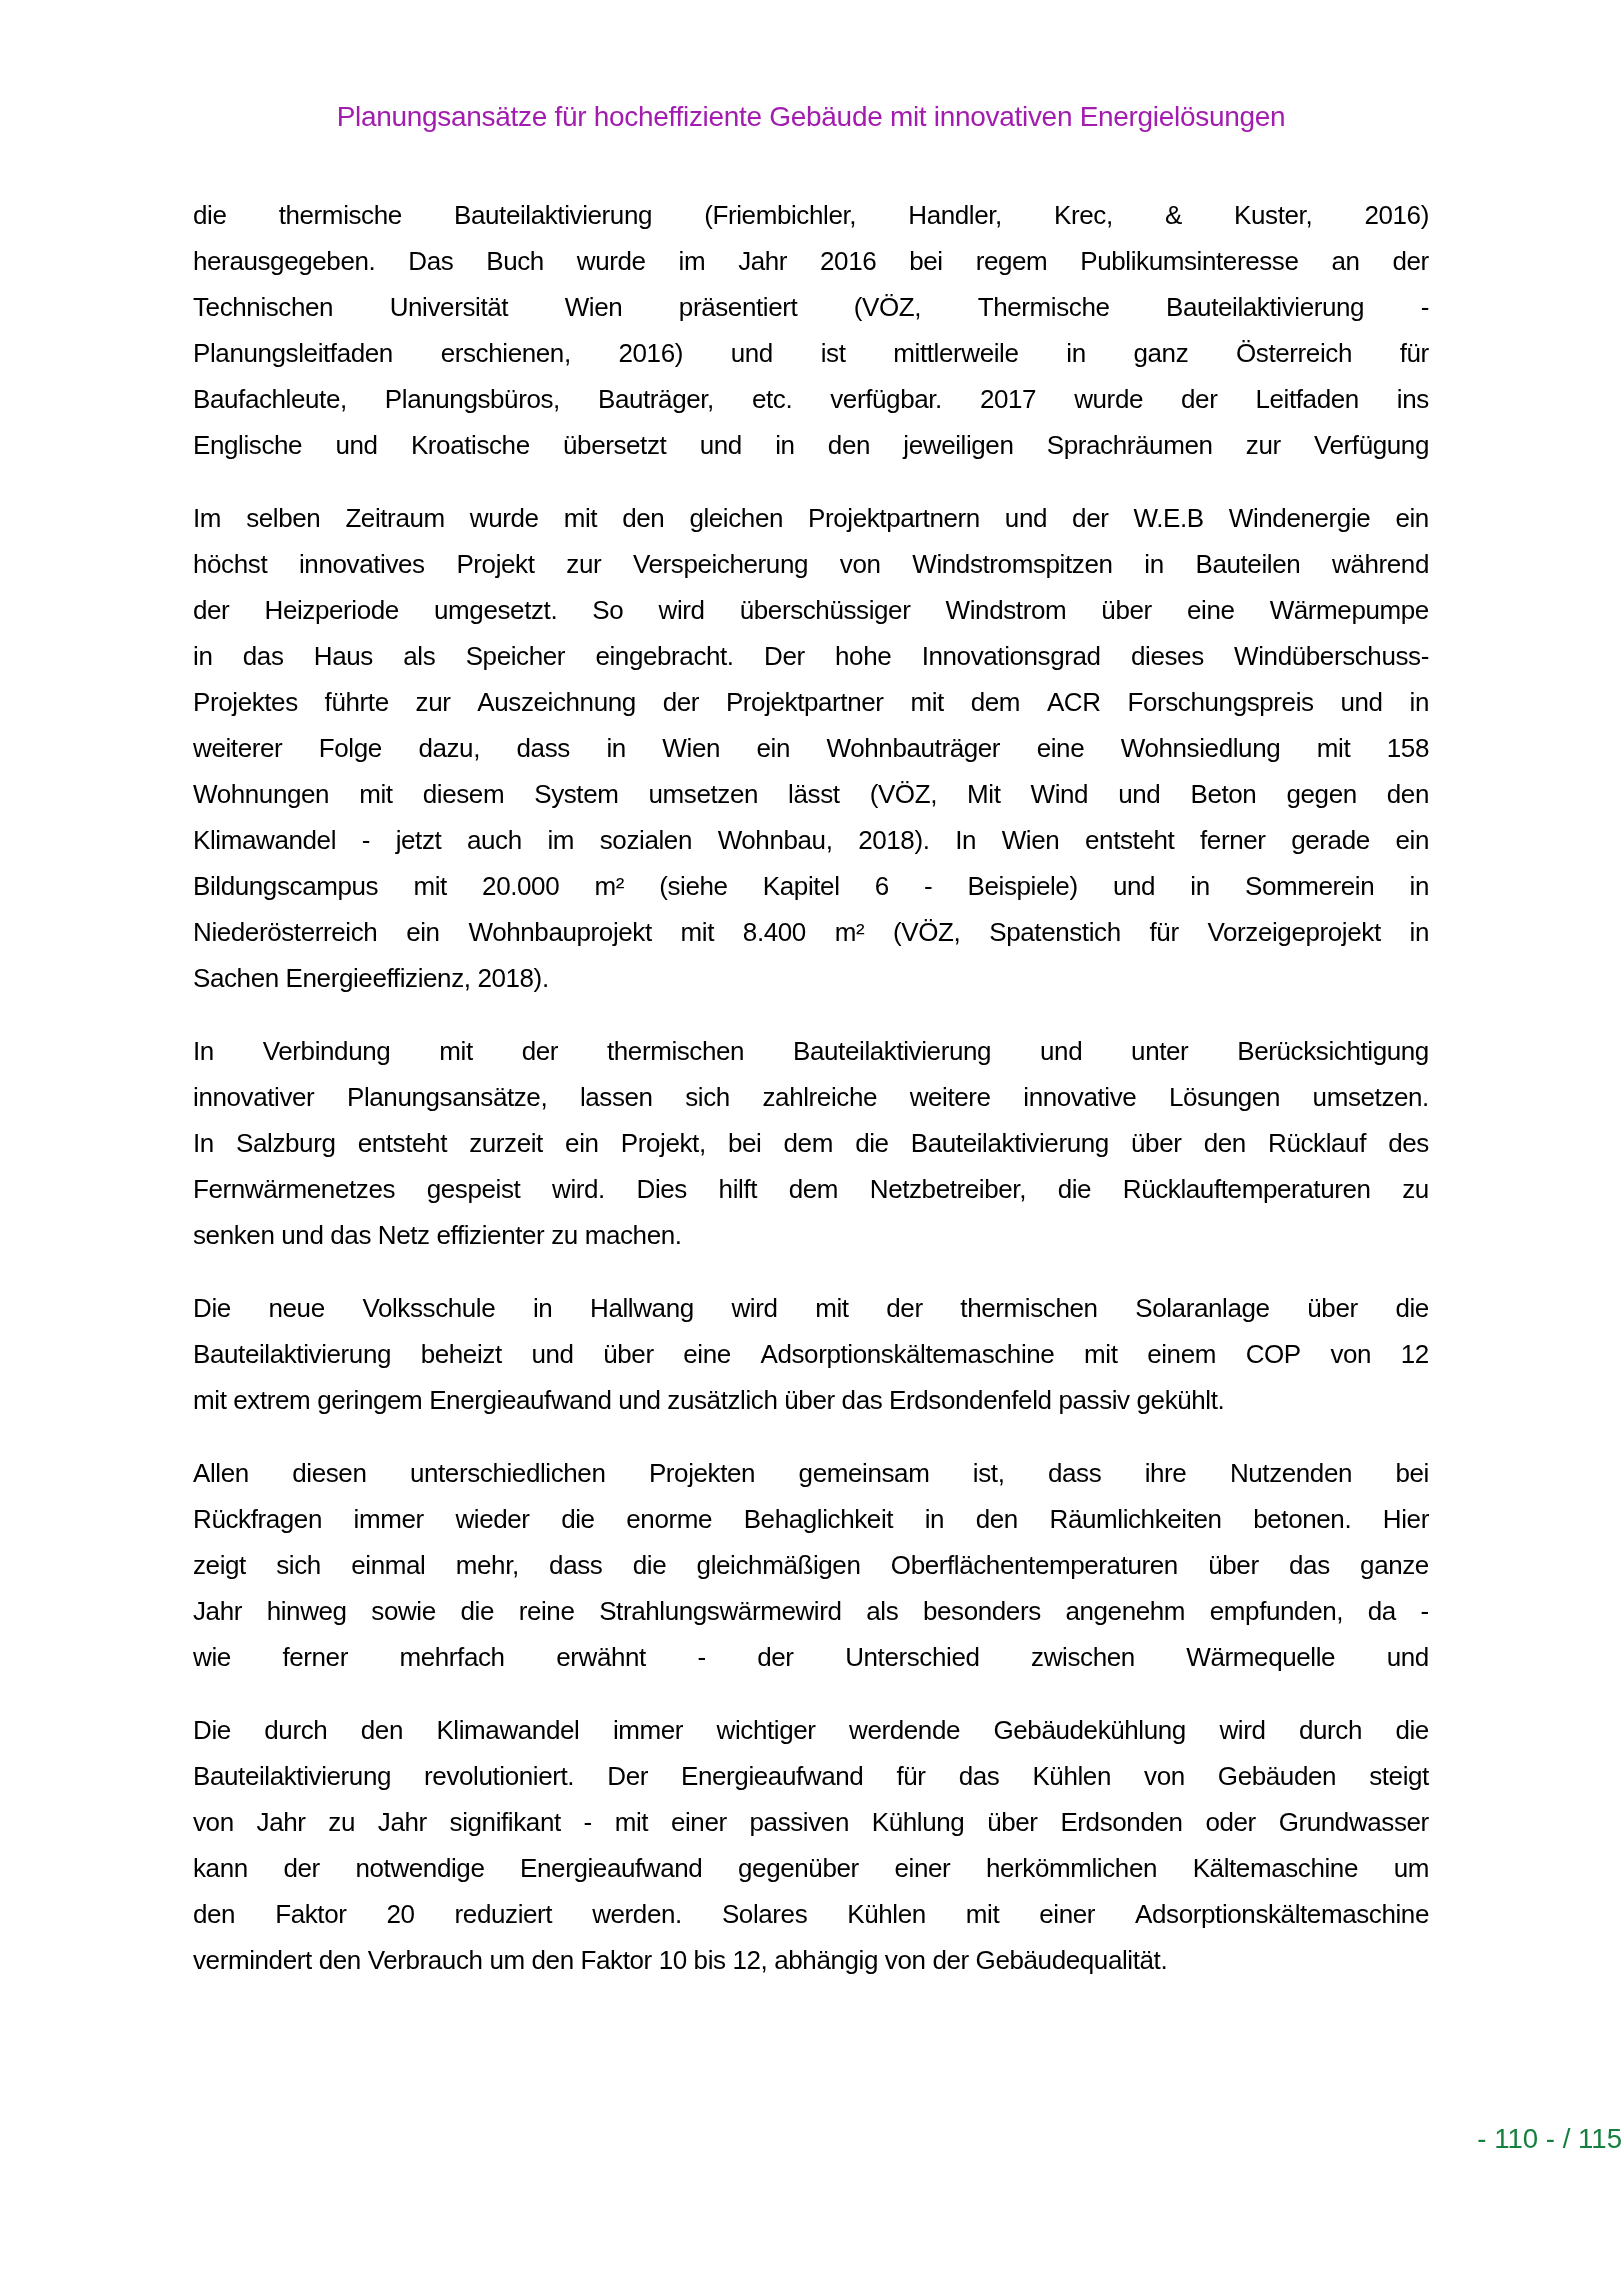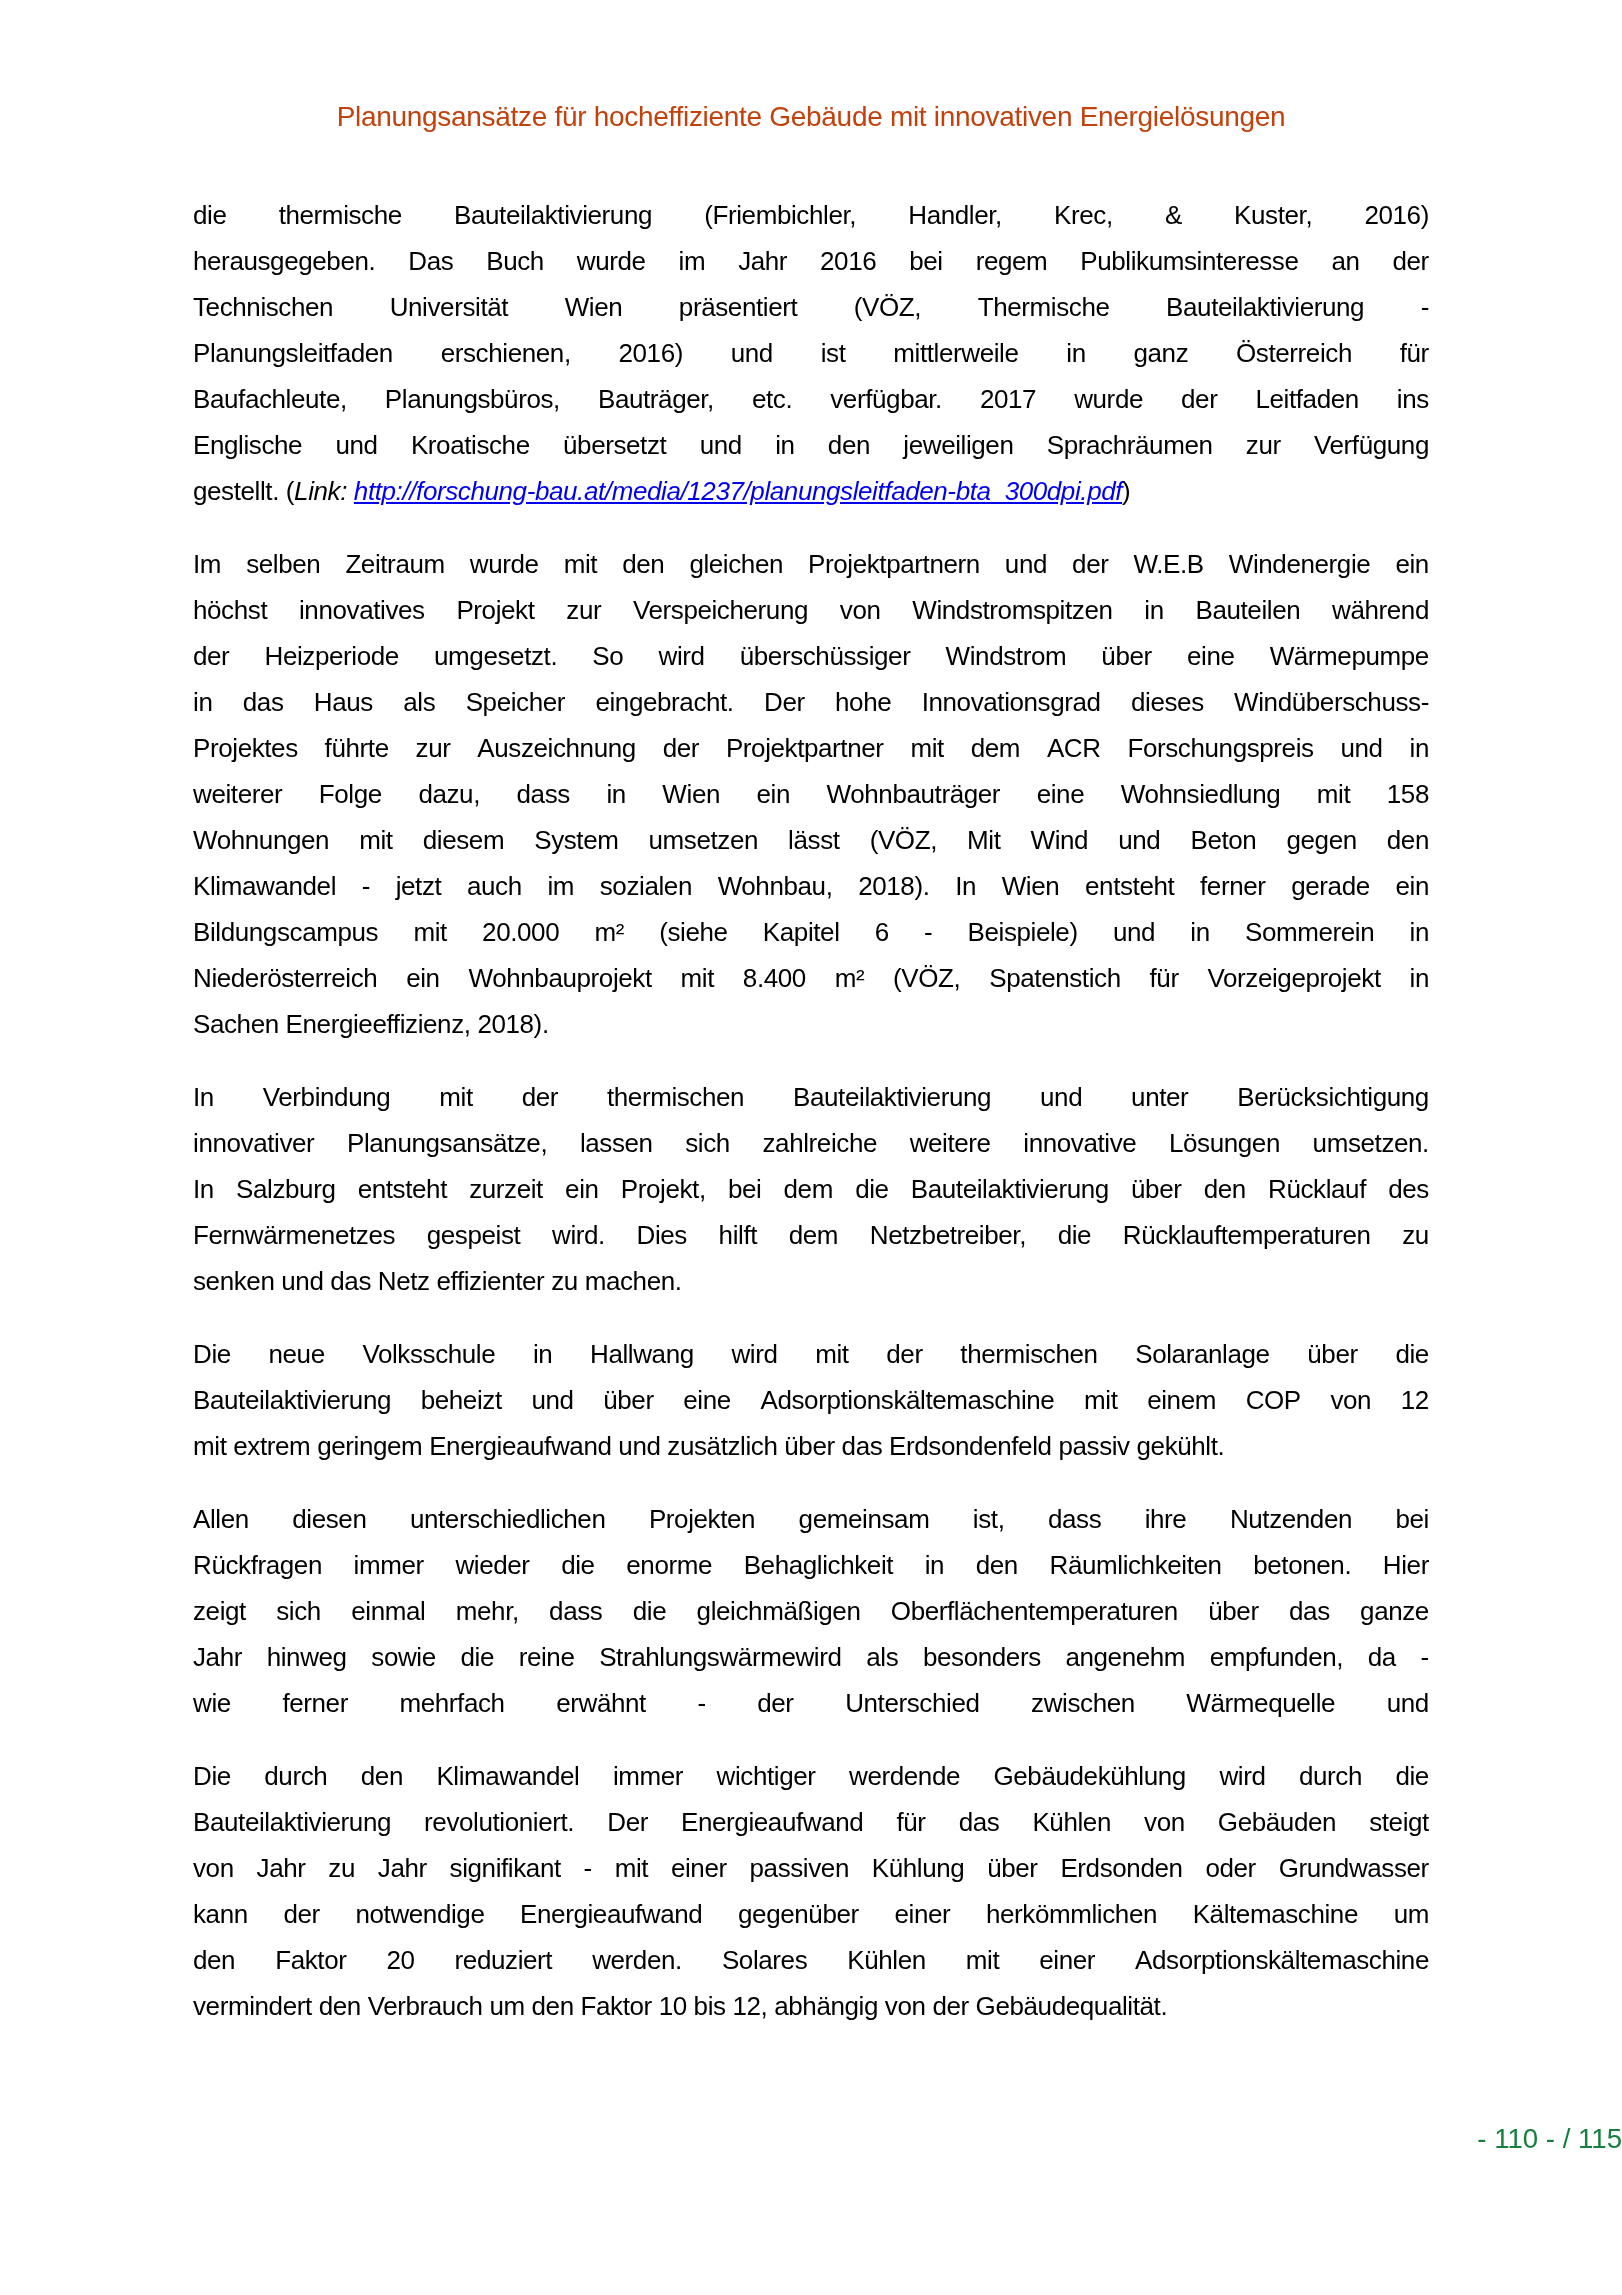--- a/index.html
+++ b/index.html
@@ -1,19 +1,19 @@
 <!DOCTYPE html>
 <html style="font-size:13px"><head>
 <meta charset="utf-8">
 <style>
   html, body { margin: 0; padding: 0; background: #ffffff; }
   body { width: 1622px; height: 2295px; position: relative; overflow: hidden;
          font-family: "Liberation Sans", "DejaVu Sans", sans-serif; color: #000000; }
   .page-header { position: absolute; left: 0; right: 0; top: 96px; text-align: center;
-                 font-size: 28px; line-height: 41px; color: #c2410c; letter-spacing: -0.3px; }
+                 font-size: 28px; line-height: 41px; color: #a21caf; letter-spacing: -0.3px; }
   .content { position: absolute; left: 193px; top: 192px; width: 1236px; }
   .para { margin: 0 0 27px 0; }
   .line { display: block; height: 46px; line-height: 46px; font-size: 26px;
           letter-spacing: -0.4px; word-spacing: 0px; white-space: nowrap;
           text-align: justify; text-align-last: justify; overflow: visible; }
   .line.last { text-align: left; text-align-last: left; }
   .link-label { font-style: italic; }
   .link { font-style: italic; color: #0000ee; text-decoration: underline; }
   .page-footer { position: absolute; left: 0; right: 0; top: 2119px; text-align: right;
                  font-size: 27.6px; line-height: 39px; color: #15803d; }
@@ -93,21 +93,20 @@
         <span>Kroatische</span>
         <span>übersetzt</span>
         <span>und</span>
         <span>in</span>
         <span>den</span>
         <span>jeweiligen</span>
         <span>Sprachräumen</span>
         <span>zur</span>
         <span>Verfügung</span>
       </div>
-    <div class="line last"><span>gestellt. (</span><span class="link-label">Link:</span> <a class="link">http://forschung-bau.at/media/1237/planungsleitfaden-bta_300dpi.pdf</a><span>)</span></div>
   </div>
 
   <div class="para">
       <div class="jline">
         <span>Im</span>
         <span>selben</span>
         <span>Zeitraum</span>
         <span>wurde</span>
         <span>mit</span>
         <span>den</span>

